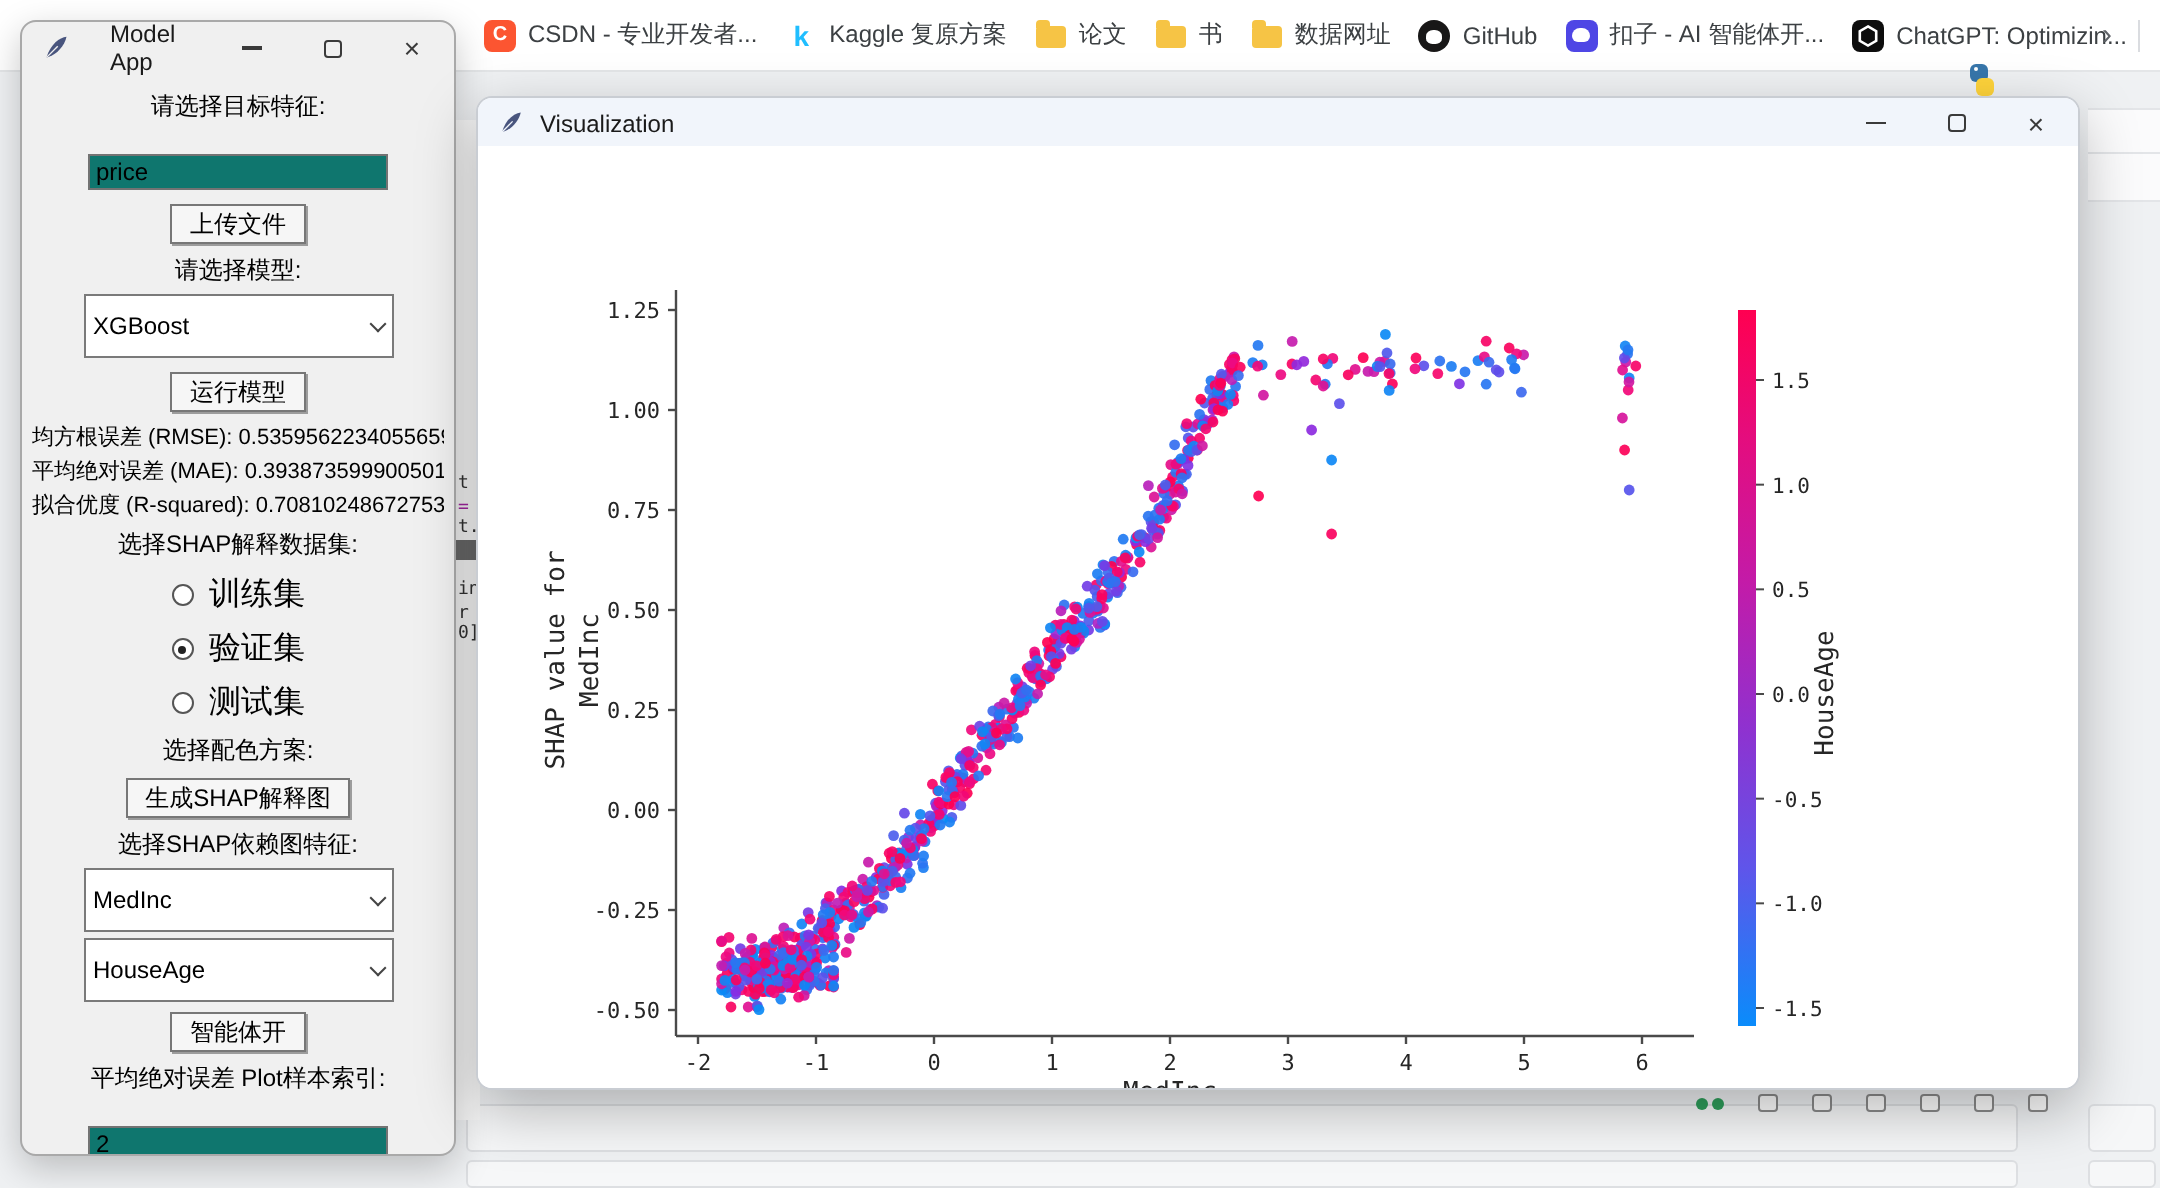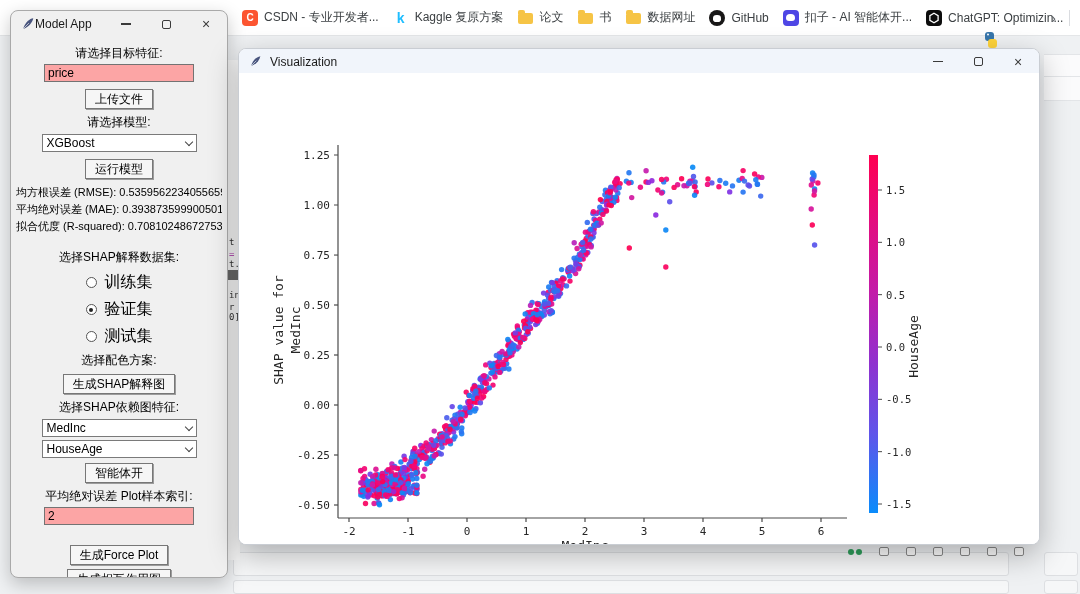--- a/index.html
+++ b/index.html
@@ -38,34 +38,34 @@
   .ct-green:before,.ct-green:after { content:""; position:absolute; top:1px; width:6px; height:6px; border-radius:50%; background:#2e9e5b; }
   .ct-green:after { left:8px; }
   .nb-cell { position:absolute; background:#f6f7f8; border:1px solid #dddfe2; border-radius:3px; z-index:0; }
   .right-strip { position:absolute; left:1044px; top:54px; width:36px; height:46px; background:#fbfbfc; border-top:1px solid #e3e5e8; z-index:0; }
   .right-strip .ln { position:absolute; left:0; width:36px; height:1px; background:#e3e5e8; }
   .py-logo { position:absolute; left:982px; top:31px; z-index:4; }
 
   
   .tkwin { position:absolute; left:10px; top:10px; width:218px; height:568px; background:#f0f0f0;
     border:1px solid #a9a9a9; border-radius:8px; box-shadow:0 6px 18px rgba(0,0,0,.22); z-index:5; overflow:hidden; }
-  .tk-titlebar { height:26px; display:flex; align-items:center; padding:0 10px; gap:0; }
+  .tk-titlebar { height:26px; display:flex; align-items:center; padding:0 10px; gap:20px; }
   .tk-title { font-size:12px; color:#1a1a1a; flex:1; }
   .wc-group { display:flex; gap:26px; align-items:center; padding-right:4px; }
   .wc { width:14px; height:14px; display:flex; align-items:center; justify-content:center; color:#3a3a3a; cursor:pointer; }
   .wc-min { width:10px; height:1.4px; background:#3a3a3a; }
   .wc-max { width:9px; height:9px; border:1.3px solid #3a3a3a; border-radius:2px; }
   .wc-x { font-size:14px; line-height:14px; }
   .tk-body { display:flex; flex-direction:column; align-items:center; padding-top:6px; }
   .tk-label { font-size:12px; color:#000; margin-top:5px; }
-  .tk-entry { width:150px; height:18px; background:#fca5a5; border:1px solid #737373; font-size:12px; padding:0 3px;
-    color:#000; margin-top:2px; font-family:"Liberation Sans",sans-serif; }
+  .tk-entry { width:150px; height:18px; background:#0f766e; border:1px solid #737373; font-size:12px; padding:0 3px;
+    color:#000; margin-top:15px; font-family:"Liberation Sans",sans-serif; }
   .tk-btn { margin-top:7px; height:20px; background:#f6f6f6; border:1px solid #777; box-shadow:1px 1px 0 rgba(0,0,0,.35);
     font-size:12px; padding:0 9px; color:#000; display:flex; align-items:center; cursor:pointer; white-space:nowrap; }
-  .tk-combo { width:155px; height:18px; background:#fff; border:1px solid #7a7a7a; margin-top:3px; display:flex;
+  .tk-combo { width:155px; height:32px; background:#fff; border:1px solid #7a7a7a; margin-top:3px; display:flex;
     align-items:center; font-size:12px; padding:0 4px; justify-content:space-between; cursor:pointer; }
   .chev { width:6px; height:6px; border-right:1.4px solid #444; border-bottom:1.4px solid #444; transform:rotate(45deg); margin-top:-3px; }
   .metrics { width:206px; margin-top:5px; }
   .metric-line { font-size:11px; color:#000; line-height:17px; white-space:nowrap; overflow:hidden; }
   .radio-row { display:flex; align-items:center; gap:8px; margin-top:6px; cursor:pointer; }
   .radio { width:11px; height:11px; border:1px solid #555; border-radius:50%; background:#fff; position:relative; }
   .radio.sel:after { content:""; position:absolute; left:2.5px; top:2.5px; width:4px; height:4px; background:#222; border-radius:50%; }
   .radio-label { font-size:16px; }
 
   
@@ -195,21 +195,21 @@
       <div class="tk-combo">
         <span>XGBoost</span>
         <span class="chev"></span>
       </div>
       <button class="tk-btn">运行模型</button>
       <div class="metrics">
         <div class="metric-line">均方根误差 (RMSE): 0.5359562234055659</div>
         <div class="metric-line">平均绝对误差 (MAE): 0.39387359990050164</div>
         <div class="metric-line">拟合优度 (R-squared): 0.7081024867275304</div>
       </div>
-      <span class="tk-label" style="margin-top:14px">选择SHAP解释数据集:</span>
+      <span class="tk-label" style="margin-top:2px">选择SHAP解释数据集:</span>
       <div class="radio-row">
         <span class="radio"></span>
         <span class="radio-label">训练集</span>
       </div>
       <div class="radio-row">
         <span class="radio sel"></span>
         <span class="radio-label">验证集</span>
       </div>
       <div class="radio-row">
         <span class="radio"></span>

